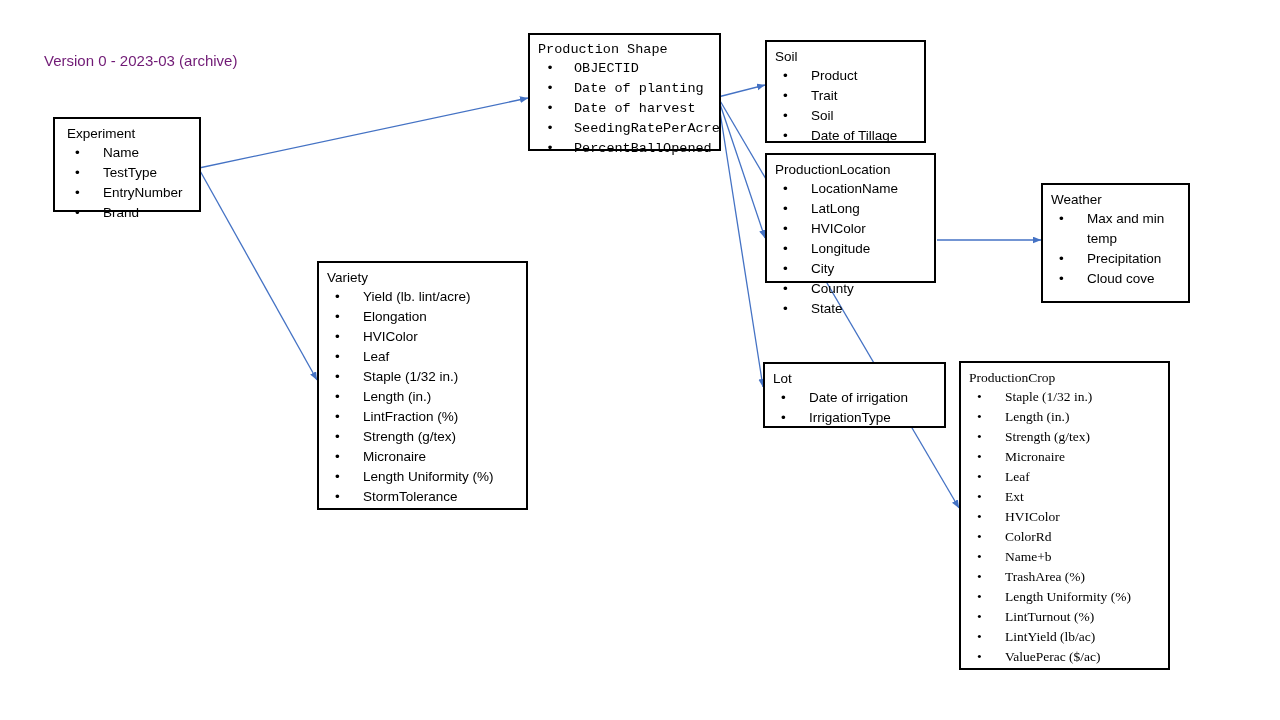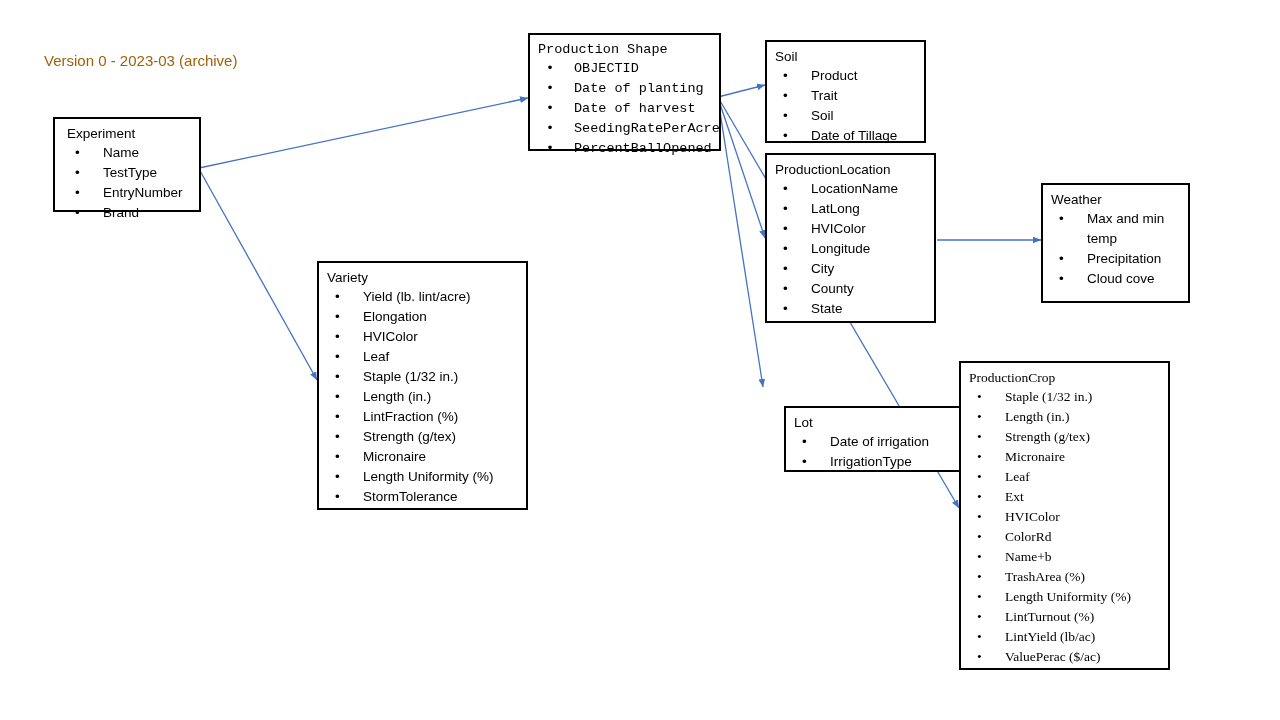--- a/index.html
+++ b/index.html
@@ -21,21 +21,21 @@
     left: 0;
     top: 0;
     width: 1280px;
     height: 720px;
     pointer-events: none;
   }
   .diagram-title {
     position: absolute;
     font-size: 15px;
     line-height: 18px;
-    color: #a16207;
+    color: #701a75;
     white-space: nowrap;
   }
   .entity-box {
     position: absolute;
     box-sizing: border-box;
     border: 2px solid #000000;
     background: #ffffff;
     padding: 6px 6px 7px 8px;
   }
   .entity-title {
@@ -142,21 +142,21 @@
       </li>
       <li class="entity-field">
         <span class="bullet-dot">•</span><span>Soil</span>
       </li>
       <li class="entity-field">
         <span class="bullet-dot">•</span><span>Date of Tillage</span>
       </li>
     </ul>
   </div>
 
-  <div class="entity-box" style="left:765px; top:153px; width:171px; height:170px;">
+  <div class="entity-box" style="left:765px; top:153px; width:171px; height:130px;">
     <div class="entity-title">ProductionLocation</div>
     <ul class="entity-fields">
       <li class="entity-field">
         <span class="bullet-dot">•</span><span>LocationName</span>
       </li>
       <li class="entity-field">
         <span class="bullet-dot">•</span><span>LatLong</span>
       </li>
       <li class="entity-field">
         <span class="bullet-dot">•</span><span>HVIColor</span>
@@ -223,21 +223,21 @@
       </li>
       <li class="entity-field">
         <span class="bullet-dot">•</span><span>Length Uniformity (%)</span>
       </li>
       <li class="entity-field">
         <span class="bullet-dot">•</span><span>StormTolerance</span>
       </li>
     </ul>
   </div>
 
-  <div class="entity-box" style="left:784px; top:362px; width:183px; height:66px;margin-top:44px;">
+  <div class="entity-box" style="left:763px; top:362px; width:183px; height:66px;">
     <div class="entity-title">Lot</div>
     <ul class="entity-fields">
       <li class="entity-field">
         <span class="bullet-dot">•</span><span>Date of irrigation</span>
       </li>
       <li class="entity-field">
         <span class="bullet-dot">•</span><span>IrrigationType</span>
       </li>
     </ul>
   </div>

